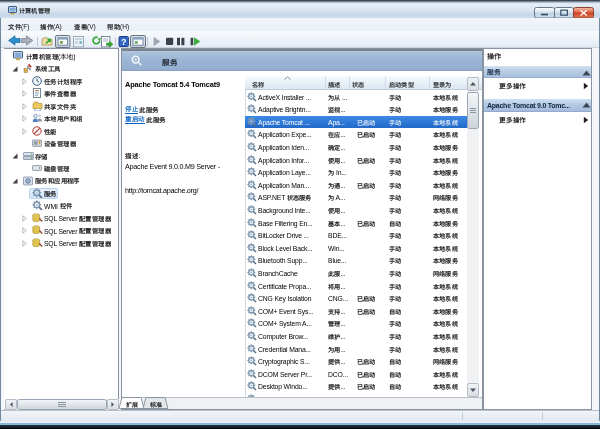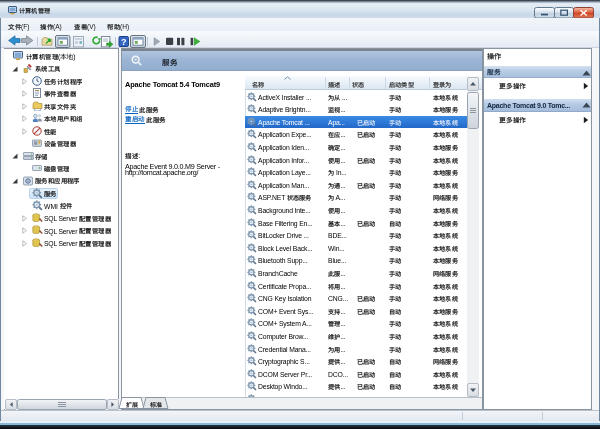--- a/index.html
+++ b/index.html
@@ -748,21 +748,21 @@
       <use href="#u670d" fill="#000" stroke="#000" stroke-width="26"></use>
     </svg><svg class="k" style="vertical-align:-1.19px" width="6.6" height="6.6" viewBox="0 0 1 1">
       <use href="#u52a1" fill="#000" stroke="#000" stroke-width="26"></use>
     </svg></div>
 <div class="a" style="left:125px;top:151px"><svg class="k" style="vertical-align:-1.19px" width="6.6" height="6.6" viewBox="0 0 1 1">
       <use href="#u63cf" fill="#000" stroke="#000" stroke-width="26"></use>
     </svg><svg class="k" style="vertical-align:-1.19px" width="6.6" height="6.6" viewBox="0 0 1 1">
       <use href="#u8ff0" fill="#000" stroke="#000" stroke-width="26"></use>
     </svg><span style="font-size:7px">:</span></div>
 <div class="a" style="left:125px;top:162px;font-size:7.2px;color:#000;letter-spacing:-0.25px;white-space:nowrap">Apache Event 9.0.0.M9 Server -</div>
-<div class="a" style="left:125px;top:168px;font-size:7.2px;color:#000;letter-spacing:-0.25px;white-space:nowrap">http://tomcat.apache.org/</div>
+<div class="a" style="left:125px;top:186px;font-size:7.2px;color:#000;letter-spacing:-0.25px;white-space:nowrap">http://tomcat.apache.org/</div>
 <div class="a" style="left:245px;top:76px;width:237px;height:321px;background:#fff;border-left:1px solid #d5dbe2"></div>
 <div class="a" style="left:245px;top:76px;width:237px;height:14px;background:linear-gradient(180deg,#f6fafd,#dce7f2);border-bottom:1px solid #becbd9"></div>
 <div class="a" style="left:252px;top:80px"><svg class="k" style="vertical-align:-1.12px" width="6.2" height="6.2" viewBox="0 0 1 1">
       <use href="#u540d" fill="#222" stroke="#222" stroke-width="26"></use>
     </svg><svg class="k" style="vertical-align:-1.12px" width="6.2" height="6.2" viewBox="0 0 1 1">
       <use href="#u79f0" fill="#222" stroke="#222" stroke-width="26"></use>
     </svg></div>
 <div class="a" style="left:328px;top:80px"><svg class="k" style="vertical-align:-1.12px" width="6.2" height="6.2" viewBox="0 0 1 1">
       <use href="#u63cf" fill="#222" stroke="#222" stroke-width="26"></use>
     </svg><svg class="k" style="vertical-align:-1.12px" width="6.2" height="6.2" viewBox="0 0 1 1">

